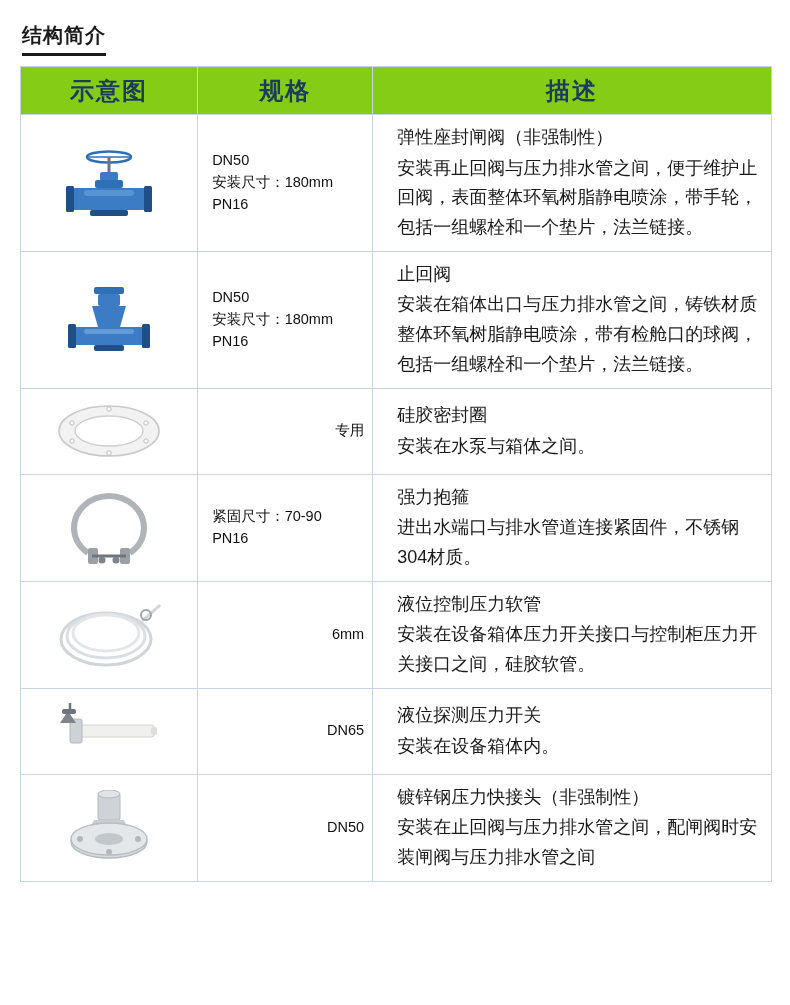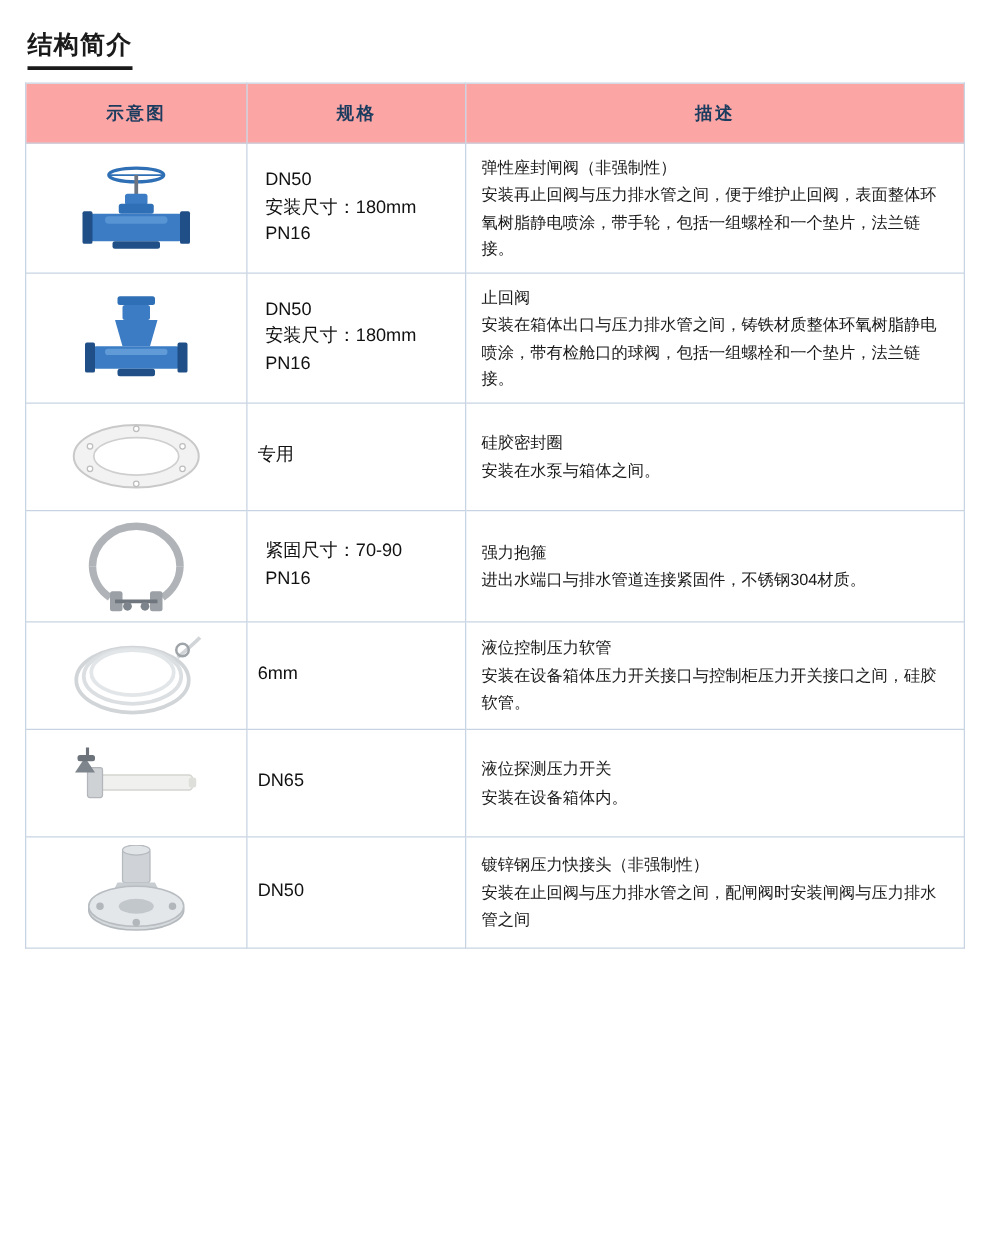--- a/index.html
+++ b/index.html
@@ -42,52 +42,52 @@
   table.spec {
     width: 752px;
     border-collapse: collapse;
     table-layout: fixed;
   }
   table.spec th, table.spec td {
     border: 1px solid #c8d4e2;
     vertical-align: middle;
   }
   thead th {
-    background: #fca5a5;
+    background: #84cc16;
     color: #1b3c5e;
-    font-size: 14px;
+    font-size: 24px;
     font-weight: bold;
     height: 48px;
     text-align: center;
     letter-spacing: 2px;
   }
   .col-img { width: 167px; }
   .col-spec { width: 165px; }
   .col-desc { width: 376px; }
 
   td.cell-img {
     text-align: center;
     padding: 6px 4px;
   }
   td.cell-spec {
-    text-align: left;
+    text-align: right;
     font-size: 14.5px;
     color: #111;
     line-height: 1.5;
     padding: 6px 8px;
   }
   td.cell-spec.left {
     text-align: left;
     padding-left: 14px;
   }
   td.cell-desc {
-    font-size: 13px;
+    font-size: 18px;
     color: #1a1a1a;
     line-height: 1.65;
-    padding: 8px 10px 8px 12px;
+    padding: 8px 10px 8px 24px;
     vertical-align: middle;
   }
   .desc-line { display: block; white-space: normal; }
   .desc-line.first { margin-bottom: 1px; }
 
   
   .illus { display: block; margin: 0 auto; }
 </style>
 </head>
 <body>

